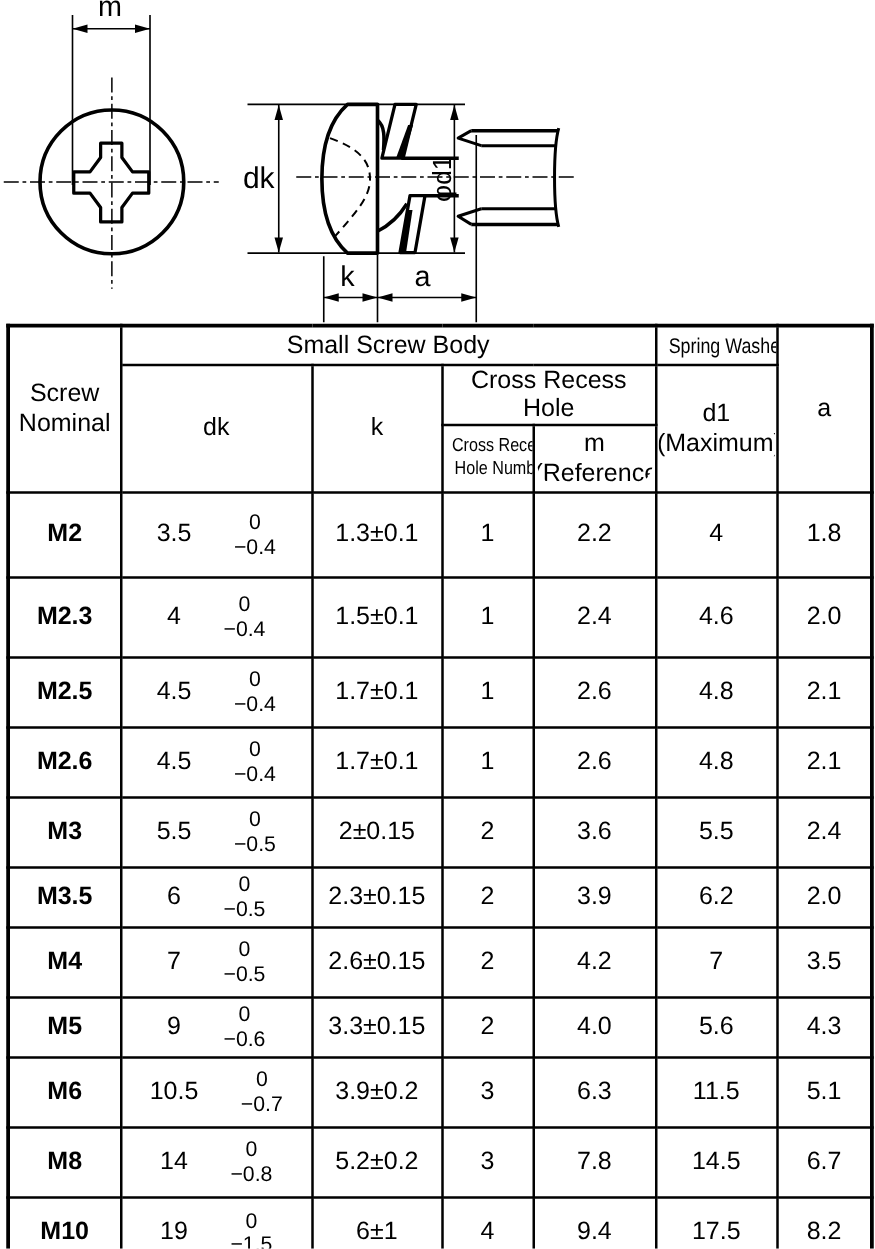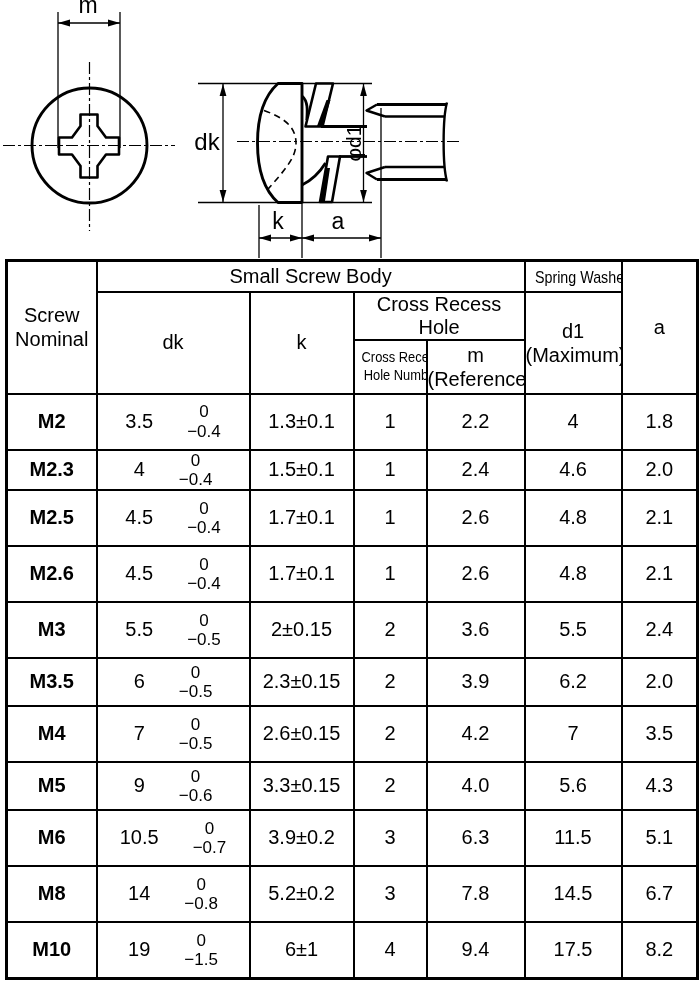--- a/index.html
+++ b/index.html
@@ -11,21 +11,21 @@
   table.spec{position:absolute;left:5px;top:259px;width:691px;border-collapse:collapse;
              table-layout:fixed;border:3px solid #000;}
   .spec th,.spec td{border:2px solid #000;padding:0;text-align:center;vertical-align:middle;
                     font-weight:normal;font-size:20px;line-height:1.15;overflow:hidden;}
   .spec .rowlabel{font-weight:bold;}
   .two-line div{line-height:1.2;}
   .cond{font-size:15px;line-height:1.25;white-space:nowrap;display:inline-block;
         transform:scaleX(0.86);transform-origin:50% 50%;}
   .cond2{font-size:17px;white-space:nowrap;display:inline-block;
          transform:scaleX(0.84);transform-origin:50% 50%;}
-  .mid{font-size:18px;line-height:1.25;}
+  .mid{font-size:18px;line-height:1.25;border-radius:31px;}
   .dkcell{display:flex;align-items:center;justify-content:center;gap:34px;}
   .tolstack{display:inline-flex;flex-direction:column;align-items:center;
             font-size:17px;line-height:1.12;}
 </style>
 </head>
 <body>
 
 <div class="page">
 
   <svg class="drawing" width="700" height="258" viewBox="0 0 700 258">
@@ -138,38 +138,38 @@
             <div>Cross Recess</div>
             <div>Hole Number</div>
           </span>
         </th>
         <th class="two-line mid">
           <div>m</div>
           <div>(Reference)</div>
         </th>
       </tr>
 
-      <tr style="height:56px">
+      <tr style="height:68px">
         <th class="rowlabel">M2</th>
         <td>
             <div class="dkcell">
               <span>3.5</span>
               <span class="tolstack">
                 <span>0</span>
                 <span>−0.4</span>
               </span>
             </div>
           </td>
         <td>1.3±0.1</td>
         <td>1</td>
         <td>2.2</td>
         <td>4</td>
         <td>1.8</td>
       </tr>
-      <tr style="height:40px">
+      <tr style="height:64px">
         <th class="rowlabel">M2.3</th>
         <td>
             <div class="dkcell">
               <span>4</span>
               <span class="tolstack">
                 <span>0</span>
                 <span>−0.4</span>
               </span>
             </div>
           </td>

